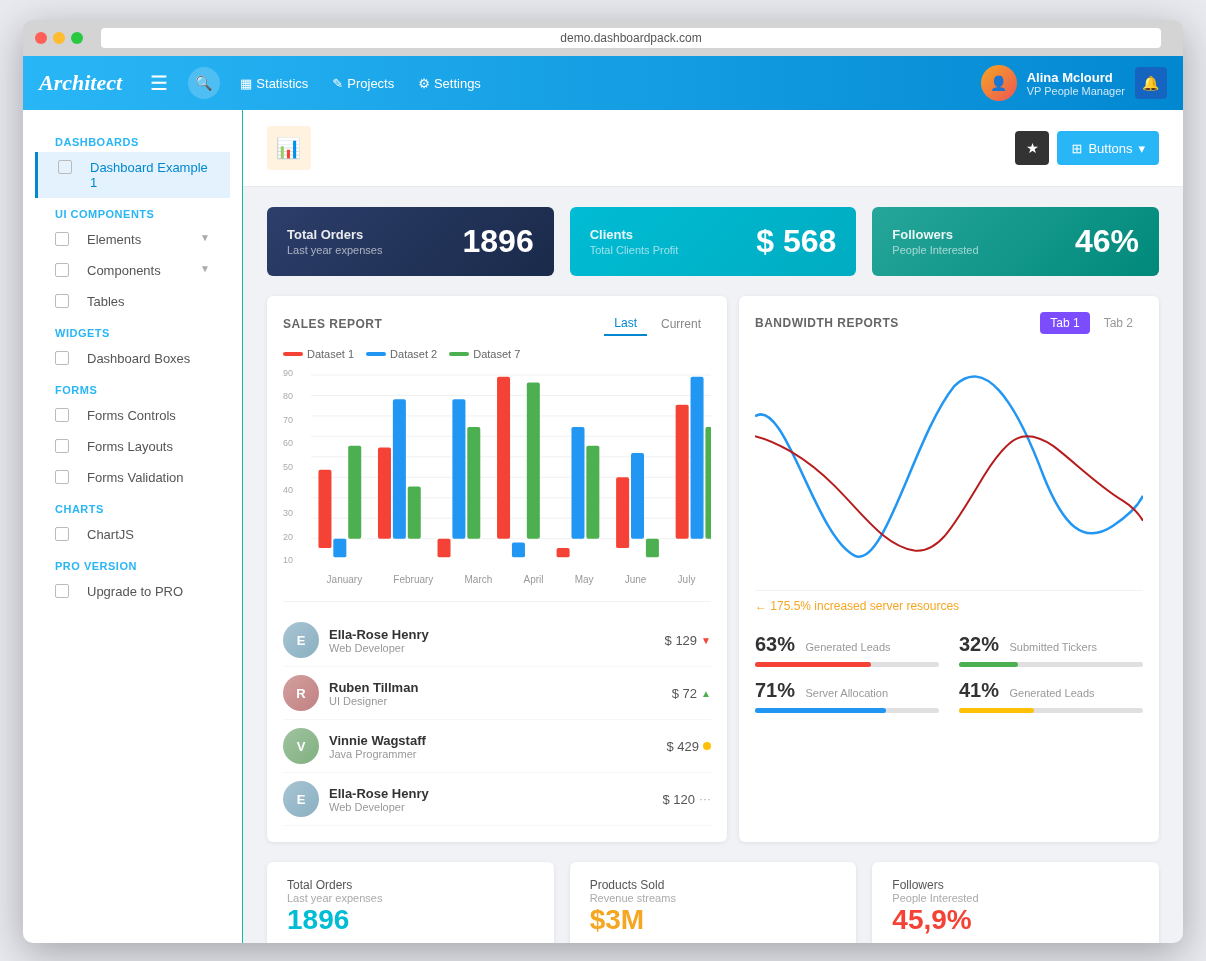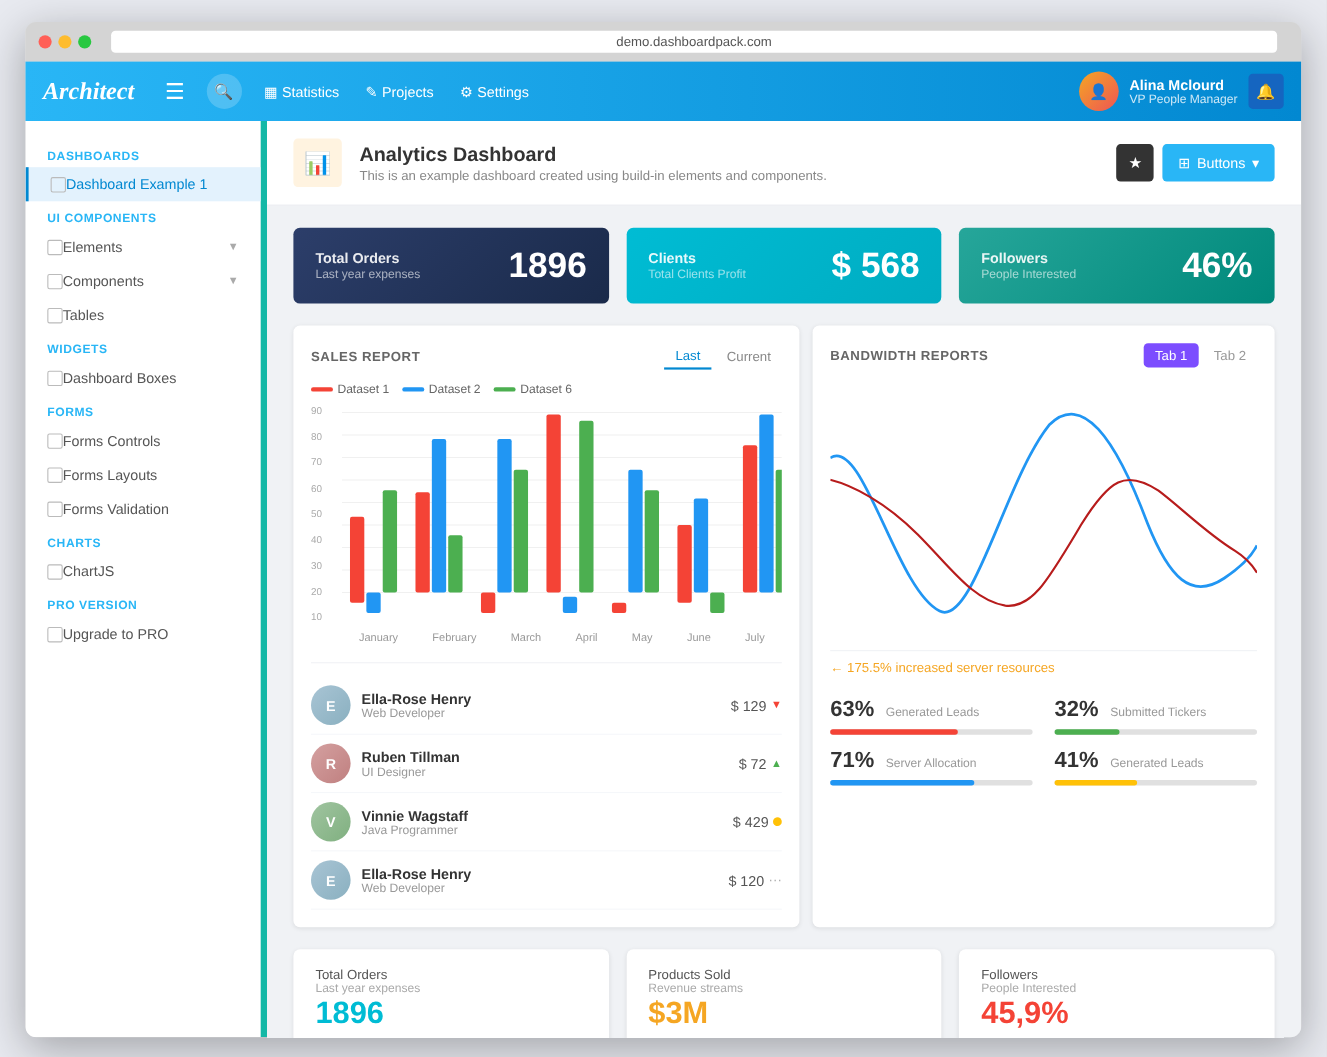--- a/index.html
+++ b/index.html
@@ -85,40 +85,39 @@
       color: #fff; font-size: 14px; cursor: pointer;
     }
 
     
     .main-content { display: flex; flex: 1; overflow: hidden; }
 
     
     .sidebar {
       width: 220px;
       background: #fff;
-      border-right: 6px solid #14b8a6;
+      border-right: 1px solid #14b8a6;
       overflow-y: auto;
-      padding: 16px 0;
+      padding: 16px 12px;
       flex-shrink: 0;
     }
     .sidebar-section-label {
       font-size: 11px;
       font-weight: 700;
       color: #29b6f6;
       padding: 10px 20px 4px;
       letter-spacing: 0.5px;
     }
     .sidebar-item {
       display: flex;
-      align-items: center;
       padding: 8px 20px;
       font-size: 13px;
       color: #555;
       cursor: pointer;
-      gap: 0;
+      gap: 18px;
     }
     .sidebar-item.active {
       background: #e3f2fd;
       color: #0288d1;
       border-left: 3px solid #0288d1;
     }
     .sidebar-item .icon { width: 14px; height: 14px; border: 1px solid #bbb; border-radius: 2px; flex-shrink: 0; }
     .sidebar-item .caret { margin-left: auto; font-size: 10px; color: #aaa; }
 
     
@@ -410,24 +409,20 @@
           <span>Upgrade to PRO</span>
         </div>
       </div>
 
       <div class="page-content">
 
         <div class="page-header">
           <div class="page-header-icon">
             <span>📊</span>
           </div>
-          <div>
-            <div class="page-title">Analytics Dashboard</div>
-            <div class="page-subtitle">This is an example dashboard created using build-in elements and components.</div>
-          </div>
           <div class="page-header-actions">
             <button class="btn-star">★</button>
             <button class="btn-buttons">
               <span>⊞</span>
               <span>Buttons</span>
               <span>▾</span>
             </button>
           </div>
         </div>
 
@@ -471,21 +466,21 @@
                 <div class="legend-item">
                   <div class="legend-dot" style="background:#f44336"></div>
                   <span>Dataset 1</span>
                 </div>
                 <div class="legend-item">
                   <div class="legend-dot" style="background:#2196f3"></div>
                   <span>Dataset 2</span>
                 </div>
                 <div class="legend-item">
                   <div class="legend-dot" style="background:#4caf50"></div>
-                  <span>Dataset 6</span>
+                  <span>Dataset 7</span>
                 </div>
               </div>
 
               <div style="position:relative; padding-left:28px;">
                 <div style="position:absolute;left:0;top:0;bottom:20px;display:flex;flex-direction:column;justify-content:space-between;width:24px;">
                   <span style="font-size:9px;color:#aaa">90</span>
                   <span style="font-size:9px;color:#aaa">80</span>
                   <span style="font-size:9px;color:#aaa">70</span>
                   <span style="font-size:9px;color:#aaa">60</span>
                   <span style="font-size:9px;color:#aaa">50</span>

